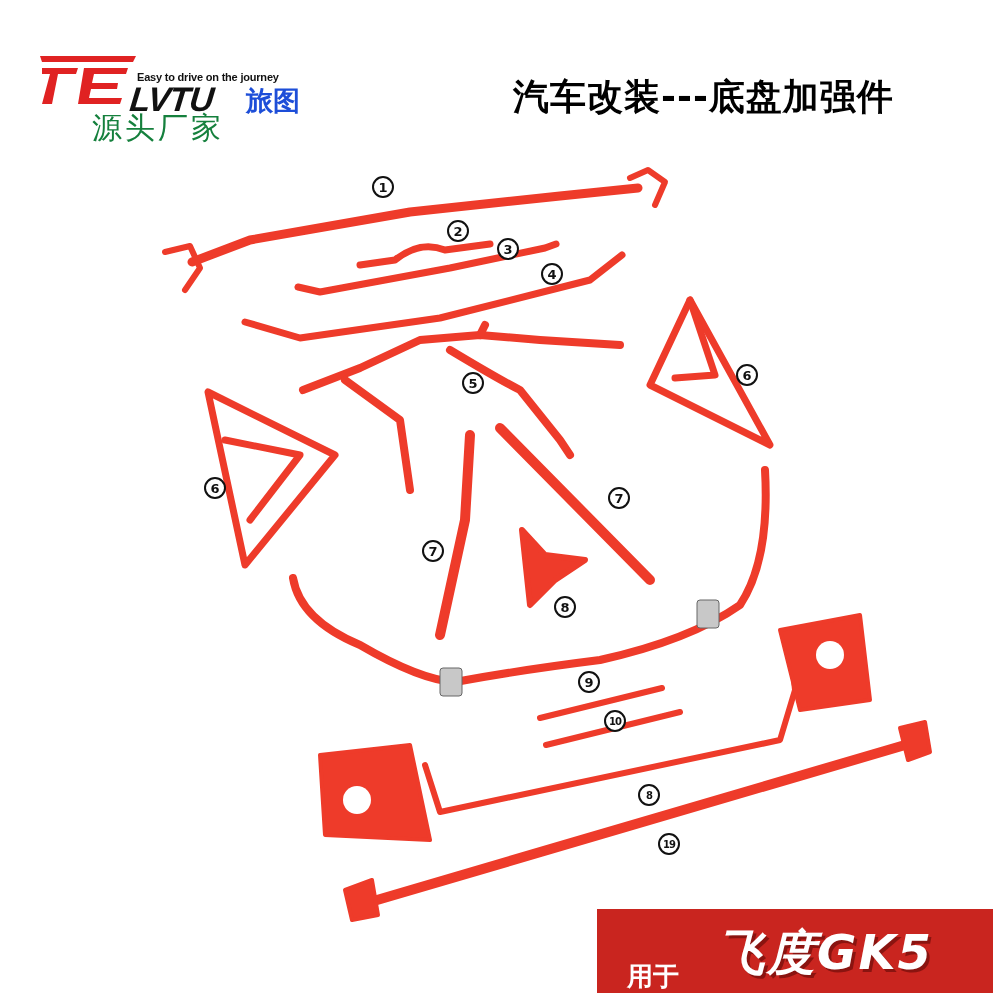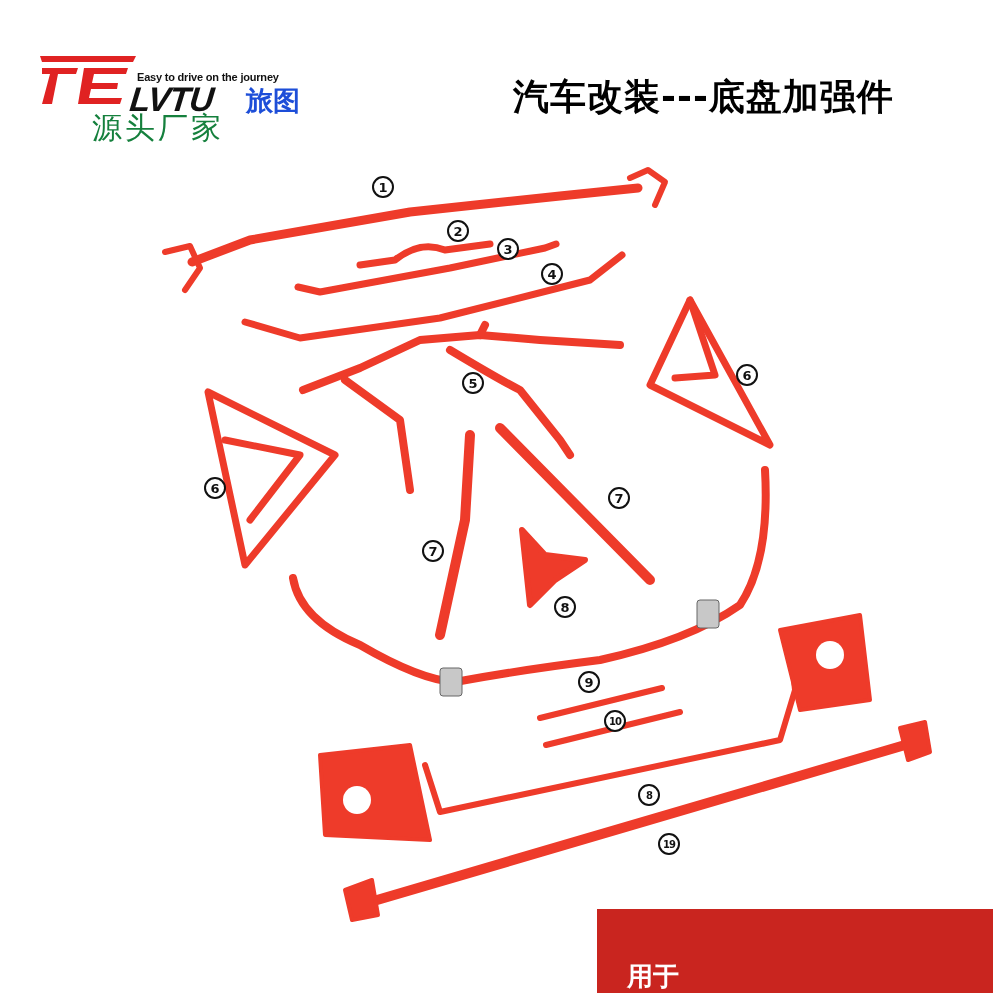--- a/index.html
+++ b/index.html
@@ -108,13 +108,14 @@
   <div class="label" style="left:422px;top:540px">7</div>
   <div class="label" style="left:554px;top:596px">8</div>
   <div class="label" style="left:578px;top:671px">9</div>
   <div class="label wide" style="left:604px;top:710px">10</div>
   <div class="label wide" style="left:638px;top:784px">8</div>
   <div class="label wide" style="left:658px;top:833px">19</div>
 </div>
 
 <div class="abs banner">
   <div class="abs banner-prefix">用于</div>
+  <div class="abs banner-model">飞度GK5</div>
 </div>
 
 </body></html>

